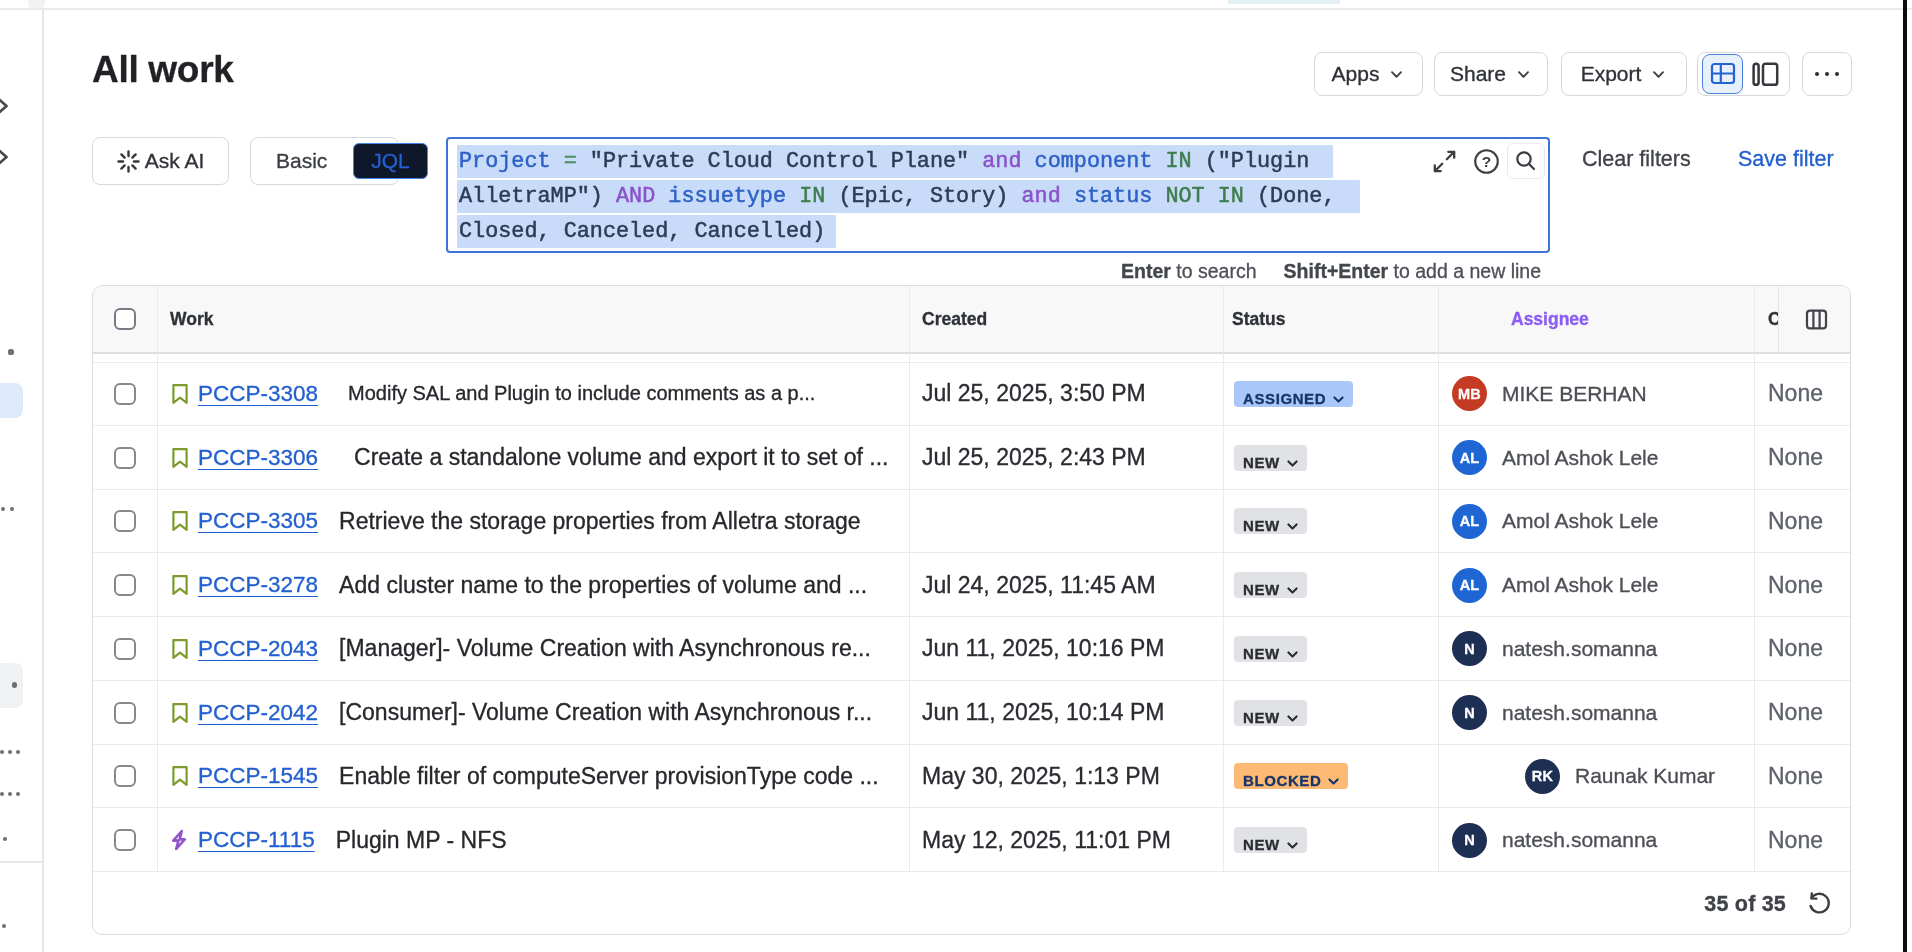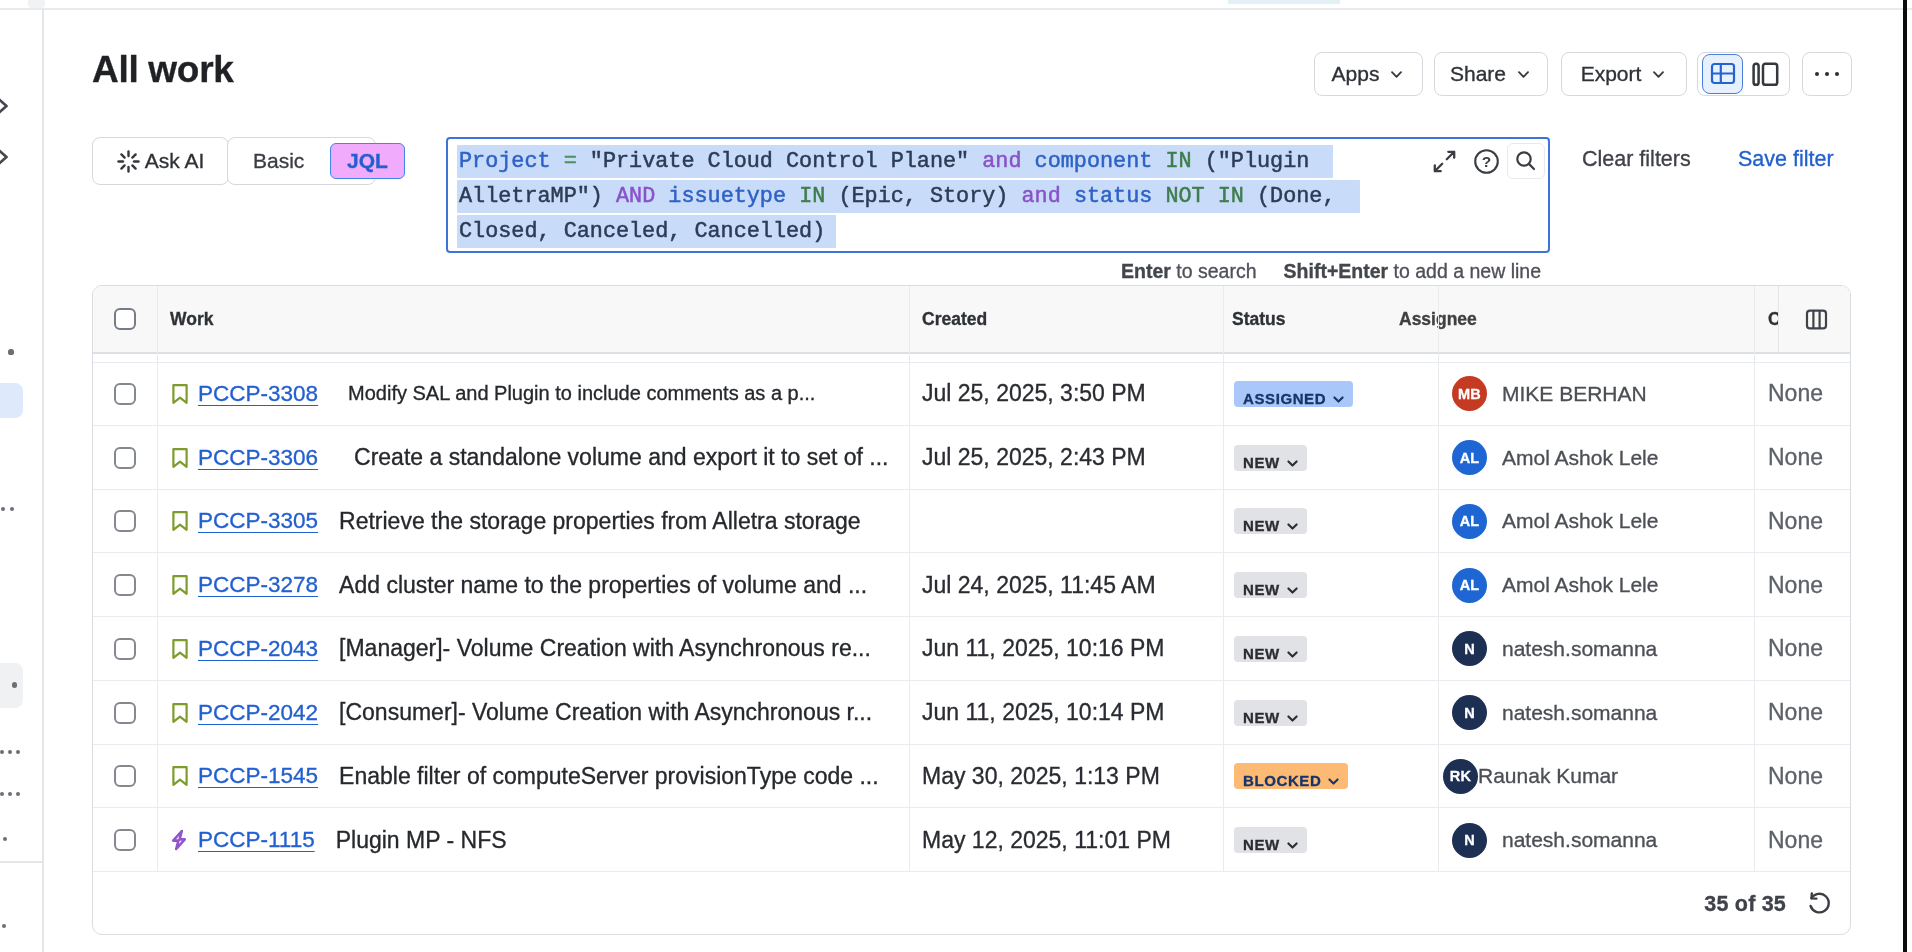--- a/index.html
+++ b/index.html
@@ -86,22 +86,22 @@
         <line x1="11.5" y1="17" x2="11.5" y2="21.5"></line>
 <line x1="1.5" y1="11.5" x2="6" y2="11.5"></line>
         <line x1="17" y1="11.5" x2="21.5" y2="11.5"></line>
 <line x1="4.4" y1="4.4" x2="7.6" y2="7.6"></line>
         <line x1="15.4" y1="15.4" x2="18.6" y2="18.6"></line>
 <line x1="4.4" y1="18.6" x2="7.6" y2="15.4"></line>
         <line x1="15.4" y1="7.6" x2="18.6" y2="4.4"></line>
 </g>
     </svg>
 Ask AI</div>
-<div class="btn" style="left:227px;top:137px;width:149px;height:48px;justify-content:flex-start;padding-left:25px;color:#3a3d42">Basic
-<div style="position:absolute;left:102px;top:5px;width:75px;height:36px;background:#f0abfc;border:1.7px solid #4285e8;border-radius:6px;box-sizing:border-box;display:flex;align-items:center;justify-content:center;color:#2360cf;font-weight:700;font-size:21px">JQL</div>
+<div class="btn" style="left:250px;top:137px;width:149px;height:48px;justify-content:flex-start;padding-left:25px;color:#3a3d42">Basic
+<div style="position:absolute;left:102px;top:5px;width:75px;height:36px;background:#0f172a;border:1.7px solid #4285e8;border-radius:6px;box-sizing:border-box;display:flex;align-items:center;justify-content:center;color:#2360cf;font-weight:400;font-size:21px">JQL</div>
 </div>
 <div class="abs" style="left:446px;top:137px;width:1104px;height:116px;border:2.2px solid #3d74d9;border-radius:4px;box-sizing:border-box;background:#fff"></div>
 <div class="abs" style="left:457px;top:144px">
 <div class="jline"><span class="sel"><span class="f">Project</span><span class="s"> </span><span class="o">=</span><span class="s"> "Private Cloud Control Plane" </span><span class="k">and</span><span class="s"> </span><span class="f">component</span><span class="s"> </span><span class="g">IN</span><span class="s"> ("Plugin </span></span></div>
 <div class="jline"><span class="sel"><span class="s">AlletraMP") </span><span class="k">AND</span><span class="s"> </span><span class="f">issuetype</span><span class="s"> </span><span class="g">IN</span><span class="s"> (Epic, Story) </span><span class="k">and</span><span class="s"> </span><span class="f">status</span><span class="s"> </span><span class="g">NOT IN</span><span class="s"> (Done, </span></span></div>
 <div class="jline"><span class="sel"><span class="s">Closed, Canceled, Cancelled)</span></span></div>
 </div>
 <svg class="abs" style="left:1431px;top:148px" width="27" height="27" viewBox="0 0 27 27">
     <g fill="none" stroke="#3a3d42" stroke-width="2.3" stroke-linecap="round" stroke-linejoin="round">
       <path d="M15.8 11.2 L23.2 3.8 M17.3 3.8 h5.9 v5.9 M11.2 15.8 L3.8 23.2 M3.8 17.3 v5.9 h5.9"></path>
@@ -122,21 +122,21 @@
 <div class="abs" style="left:0;top:260px;width:1541px;text-align:right;font-size:19.5px;color:#4e5158">
 <b style="color:#43464b">Enter</b> to search&nbsp;&nbsp;&nbsp;&nbsp;&nbsp;<b style="color:#43464b">Shift+Enter</b> to add a new line</div>
 <div class="abs" style="left:92px;top:285px;width:1759px;height:650px;border:1.5px solid #d9dce1;border-radius:10px;box-sizing:border-box;background:#fff;overflow:hidden">
 <div class="abs" style="left:0;top:0;width:100%;height:66px;background:#f8f8f9"></div>
 <div class="cell" style="left:21px;top:0;height:66px">
       <div style="width:22px;height:22px;box-sizing:border-box;border:2px solid #767b87;border-radius:6px;background:#fff"></div>
     </div>
 <div class="cell" style="left:77px;top:0;height:66px;font-size:17.5px;font-weight:700;color:#2e3238">Work</div>
 <div class="cell" style="left:829px;top:0;height:66px;font-size:17.5px;font-weight:700;color:#2e3238">Created</div>
 <div class="cell" style="left:1139px;top:0;height:66px;font-size:17.5px;font-weight:700;color:#2e3238">Status</div>
-<div class="cell" style="left:1306px;top:0;height:66px;font-size:17.5px;font-weight:700;color:#404040">Assignee</div>
+<div class="cell" style="left:1418px;top:0;height:66px;font-size:17.5px;font-weight:700;color:#8b5cf6">Assignee</div>
 <div class="cell" style="left:1675px;top:0;height:66px;font-size:17.5px;font-weight:700;color:#2e3238">C</div>
 <div class="abs" style="left:1685px;top:0;width:74px;height:66px;background:#f8f8f9;border-left:1.5px solid #e4e6ea;display:flex;align-items:center;justify-content:center">
 <svg width="25" height="25" viewBox="0 0 25 25">
         <g fill="none" stroke="#3f434a" stroke-width="2.2">
           <rect x="3" y="3.6" width="19" height="17.8" rx="3"></rect>
           <line x1="9.4" y1="3.6" x2="9.4" y2="21.4"></line>
           <line x1="15.6" y1="3.6" x2="15.6" y2="21.4"></line>
         </g>
       </svg>
     </div>
@@ -315,21 +315,21 @@
 <div class="cell" style="left:105px;font-size:22.5px">
         <a style="color:#2360cf;text-decoration:underline;text-underline-offset:3.5px;text-decoration-thickness:1.4px">PCCP-1545</a>
         <span style="margin-left:21px;font-size:23px;color:#26282c">Enable filter of computeServer provisionType code ...</span>
       </div>
 <div class="cell" style="left:829px;font-size:23px;color:#2a2c31">May 30, 2025, 1:13 PM</div>
 <div class="cell" style="left:1141px">
         <span class="loz" style="background:#fdba74;color:#18356b">BLOCKED&nbsp;<svg width="15" height="15" viewBox="0 0 15 15" style="flex:0 0 auto">
             <path d="M3.4 5.4l4.1 4.2 4.1-4.2" fill="none" stroke="#18356b" stroke-width="2.1" stroke-linecap="round" stroke-linejoin="round"></path>
           </svg></span>
       </div>
-<div class="cell" style="left:1350px;">
+<div class="cell" style="left:1432px;gap:15px">
         <div style="width:35px;height:35px;border-radius:50%;background:#1d2f52;display:flex;align-items:center;justify-content:center;color:#fff;font-size:14.5px;font-weight:700;letter-spacing:.2px">RK</div>
         <span style="font-size:21px;color:#4c4f55">Raunak Kumar</span>
       </div>
 <div class="cell" style="left:1675px;font-size:23px;color:#5d616a">None</div>
 </div>
 <div class="abs" style="left:0;top:522.25px;width:100%;height:63.75px">
 <div class="hline" style="bottom:0;top:auto;width:100%"></div>
 <div class="cell" style="left:21px">
         <div style="width:22px;height:22px;box-sizing:border-box;border:2px solid #84888f;border-radius:6px;background:#fff"></div>
       </div>

